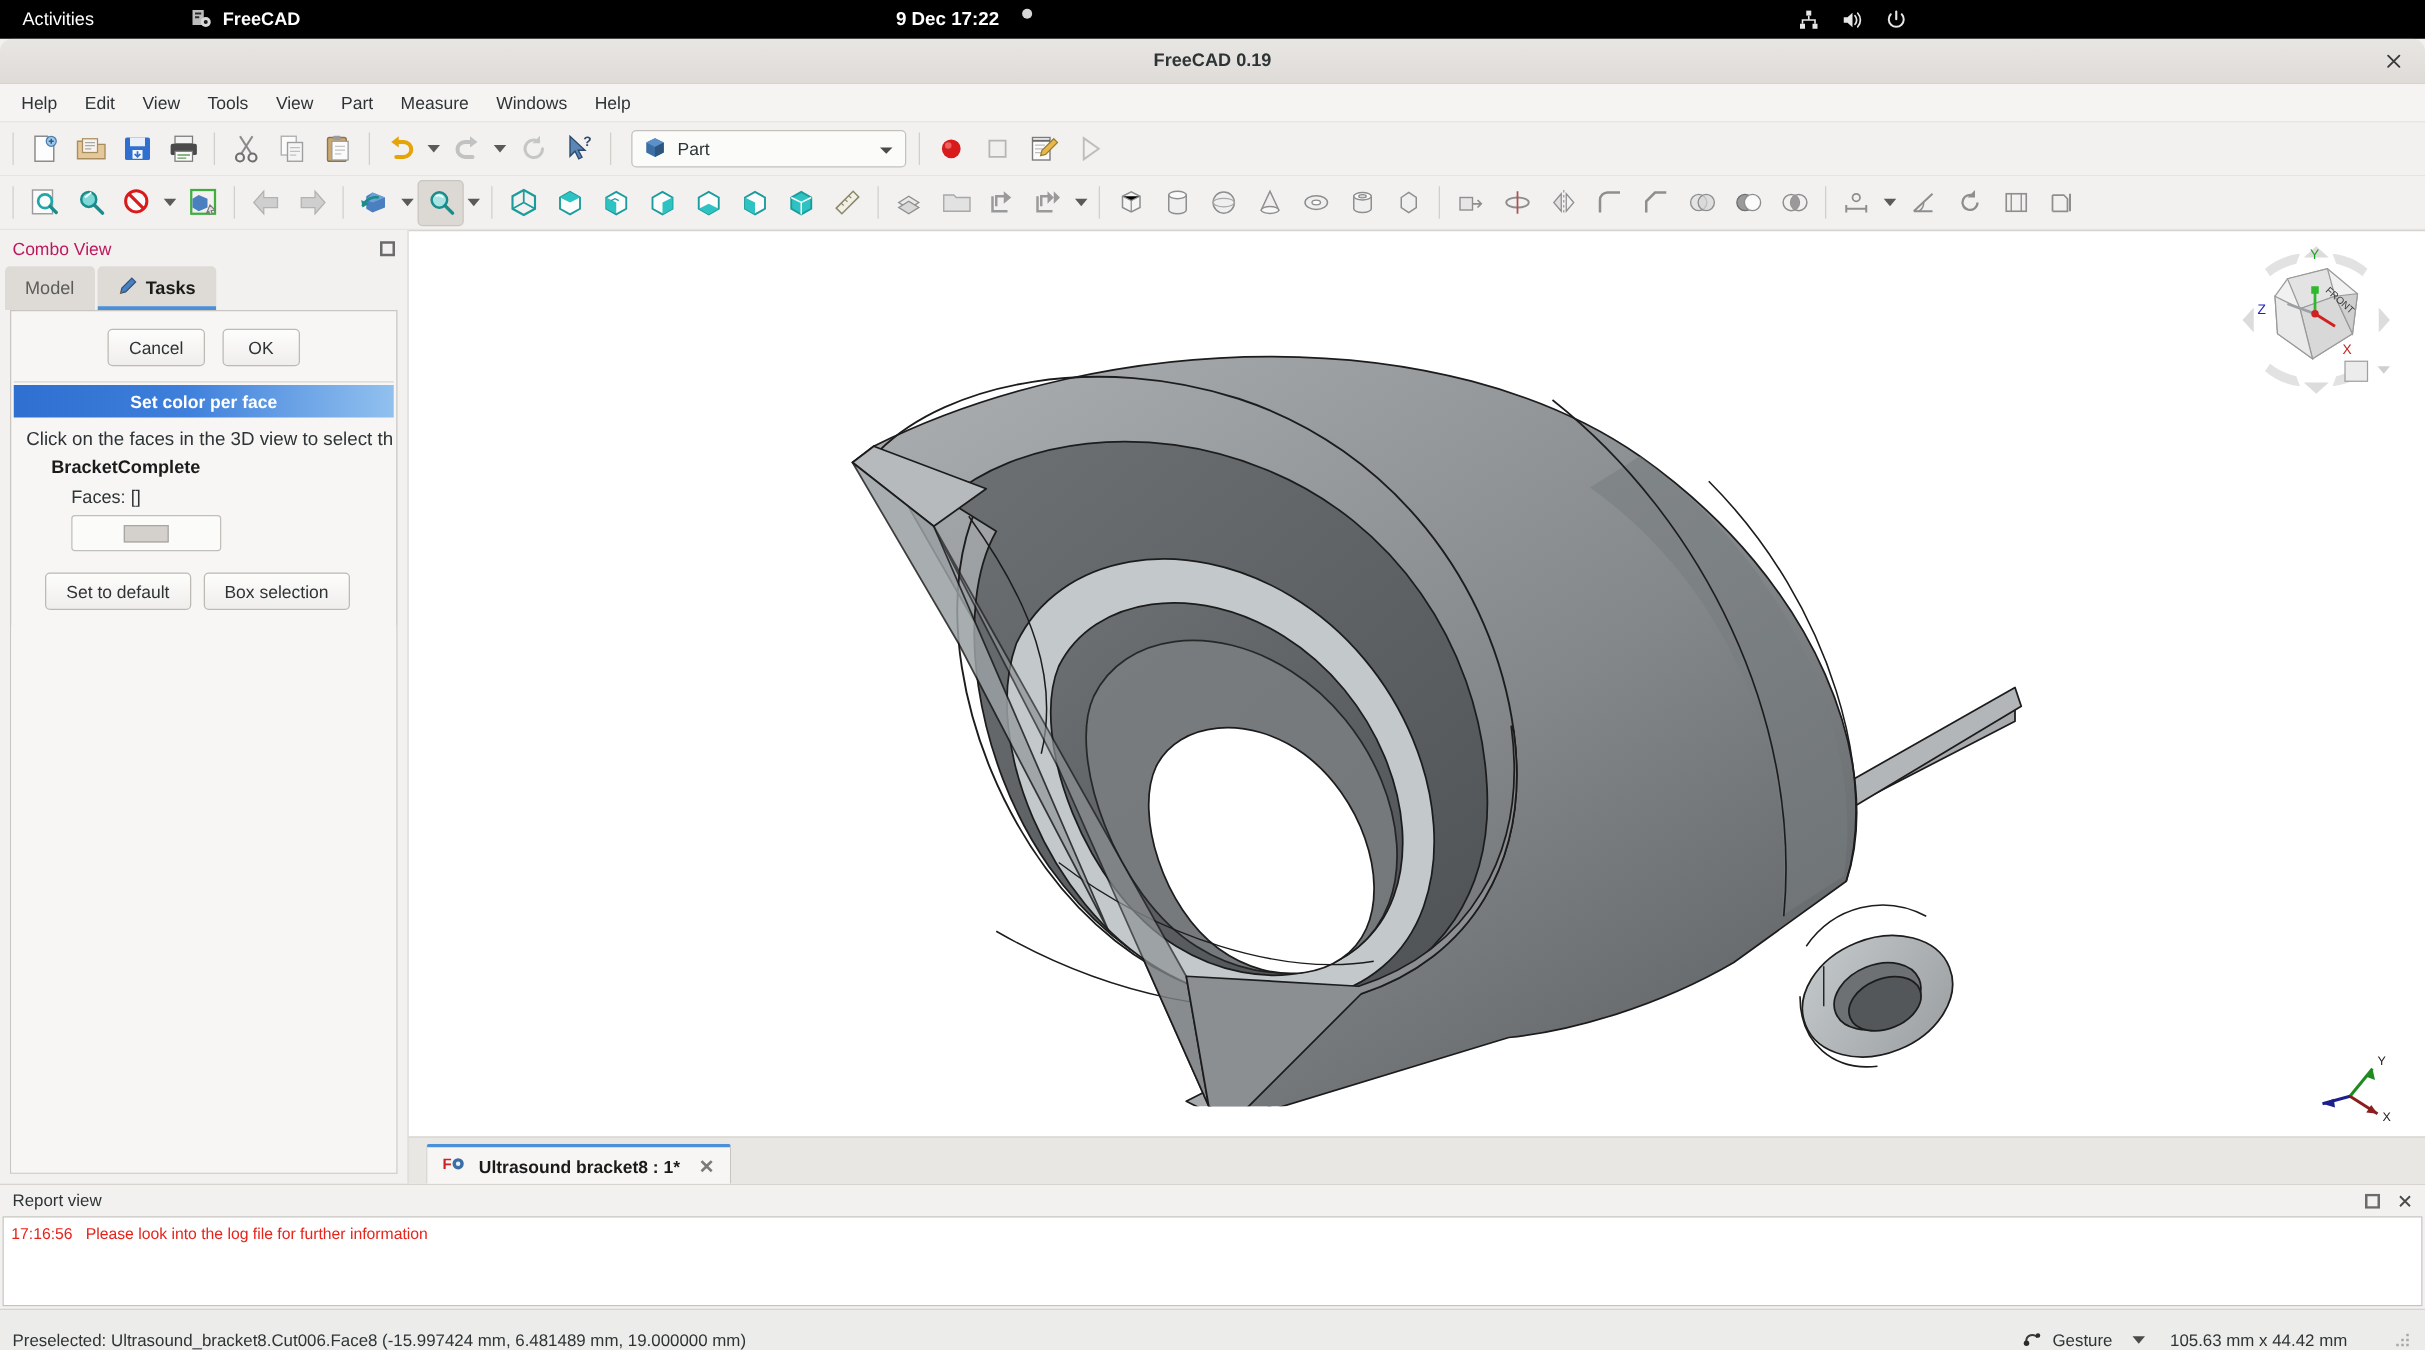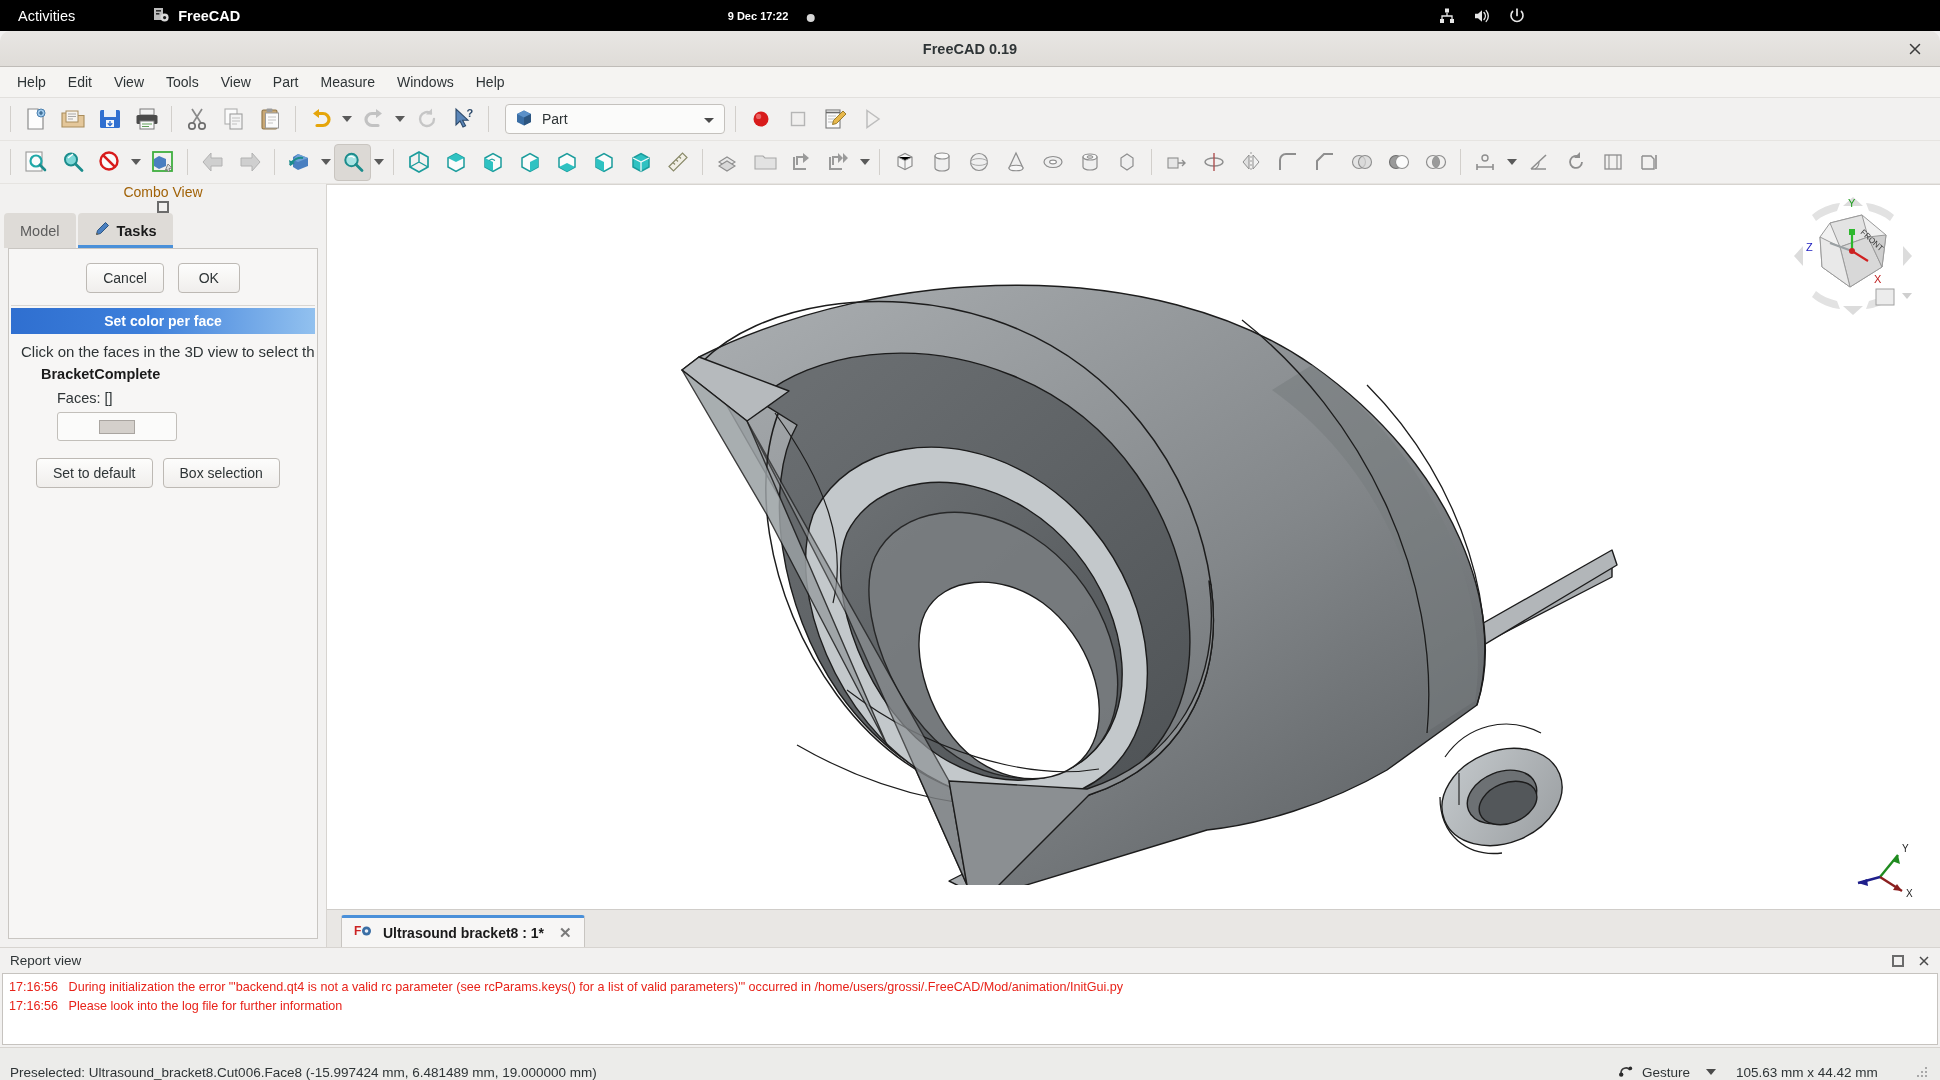--- a/index.html
+++ b/index.html
@@ -16,22 +16,22 @@
     width: 1542px; height: 31px;
     background: #000; color: #fff;
     display: flex; align-items: center;
     font-size: 14.5px;
   }
   .gb-activities { margin-left: 18px; font-weight: 400; color: #fff; }
   .gb-app { margin-left: 78px; display: flex; align-items: center; gap: 8px; font-weight: 700; }
   .gb-app-icon { width: 17px; height: 17px; position: relative; display:inline-block; }
   .gb-clock {
     position: absolute; left: 50%; transform: translateX(-50%);
-    display: flex; align-items: flex-end; gap: 18px;
-    font-weight: 700; font-size: 11px;
+    display: flex; align-items: flex-start; gap: 18px;
+    font-weight: 700; font-size: 15px;
   }
   .gb-dot { width: 8px; height: 8px; border-radius: 50%; background: #d6d6d6; display:inline-block; }
   .gb-tray {
     position: absolute; right: 16px; top: 0; height: 31px;
     display: flex; align-items: center; gap: 17px;
   }
   .tray-ic { width: 18px; height: 18px; display: block; }
 
   
   #fc-window {
@@ -98,21 +98,21 @@
 
   
   #combo-view {
     width: 327px; min-width:327px;
     background: #f2f1f0;
     display: flex; flex-direction: column;
     border-right: 1px solid #d7d4d0;
   }
   #cv-header {
     height: 29px; display: flex; align-items: center;
-    padding: 0 10px; font-size: 14px; color: #a16207; flex-direction: column;
+    padding: 0 10px; font-size: 14px; color: #be185d;
   }
   #cv-header .ttl { flex: 1; }
   #cv-float { width: 12px; height: 12px; border: 2px solid #6b6b6b; }
   #cv-tabs { display: flex; height: 35px; padding-left: 4px; }
   .cv-tab {
     display: flex; align-items: center; gap: 7px;
     padding: 0 16px; font-size: 14.5px; color: #5c5c5c;
     background: #dedbd7; border-top-left-radius: 4px; border-top-right-radius: 4px;
     margin-right: 2px;
   }
@@ -934,24 +934,20 @@
       </span>
       <span class="rv-ctl">
         <svg width="12" height="12" viewBox="0 0 12 12">
             <path d="M2 2l8 8M10 2l-8 8" stroke="#4a4a4a" stroke-width="1.5"></path>
           </svg>
       </span>
     </div>
     <div id="rv-text">
       <div>
         <span>17:16:56</span>
-        &nbsp;&nbsp;<span>During initialization the error "'backend.qt4 is not a valid rc parameter (see rcParams.keys() for a list of valid parameters)'" occurred in /home/users/grossi/.FreeCAD/Mod/animation/InitGui.py</span>
-      </div>
-      <div>
-        <span>17:16:56</span>
         &nbsp;&nbsp;<span>Please look into the log file for further information</span>
       </div>
     </div>
   </div>
 
   <div id="statusbar">
     <span id="sb-left">Preselected: Ultrasound_bracket8.Cut006.Face8 (-15.997424 mm, 6.481489 mm, 19.000000 mm)</span>
     <span id="sb-nav">
       <span class="cv">
         <svg width="16" height="16" viewBox="0 0 16 16">

